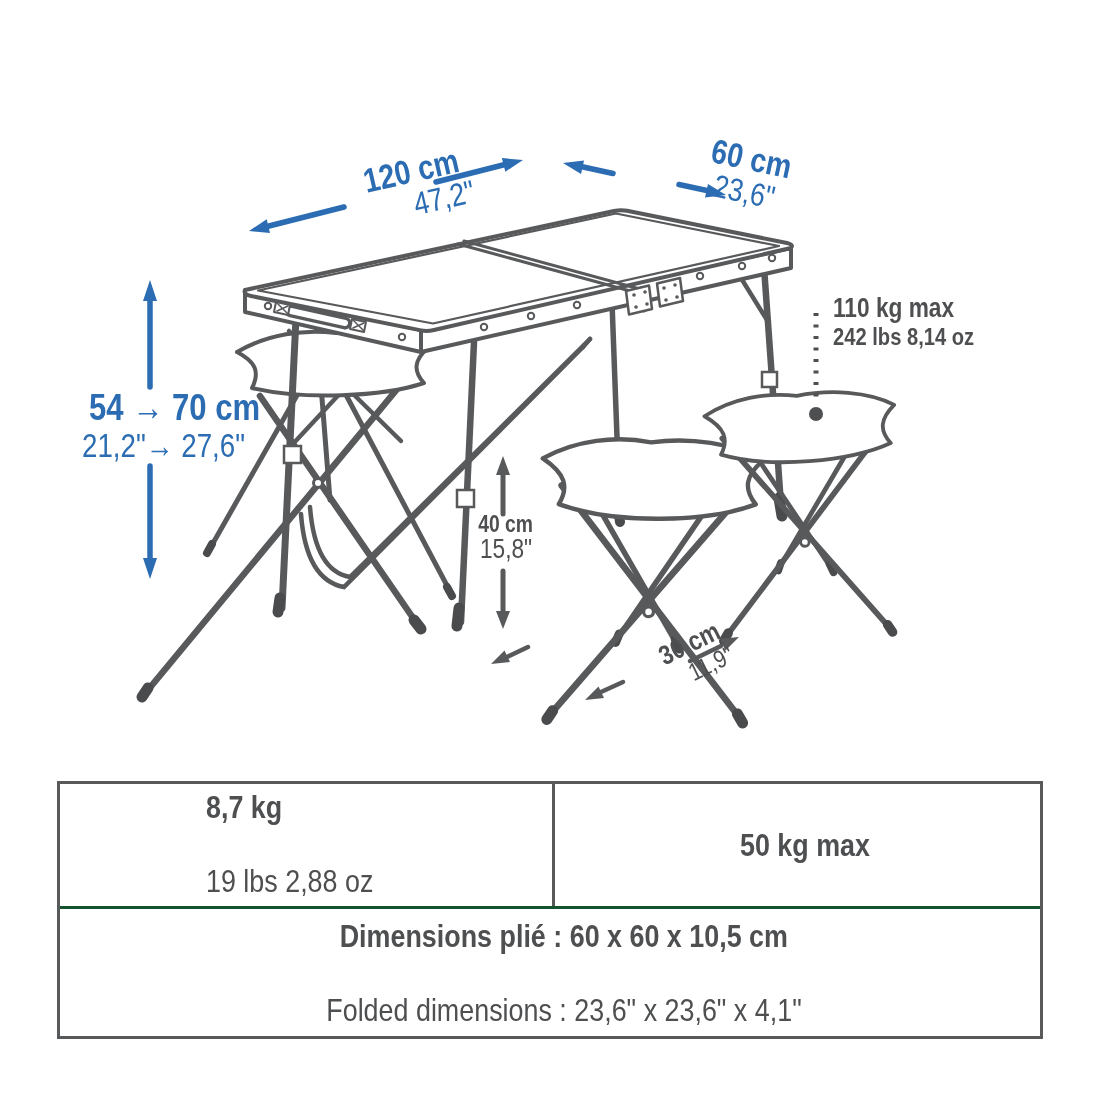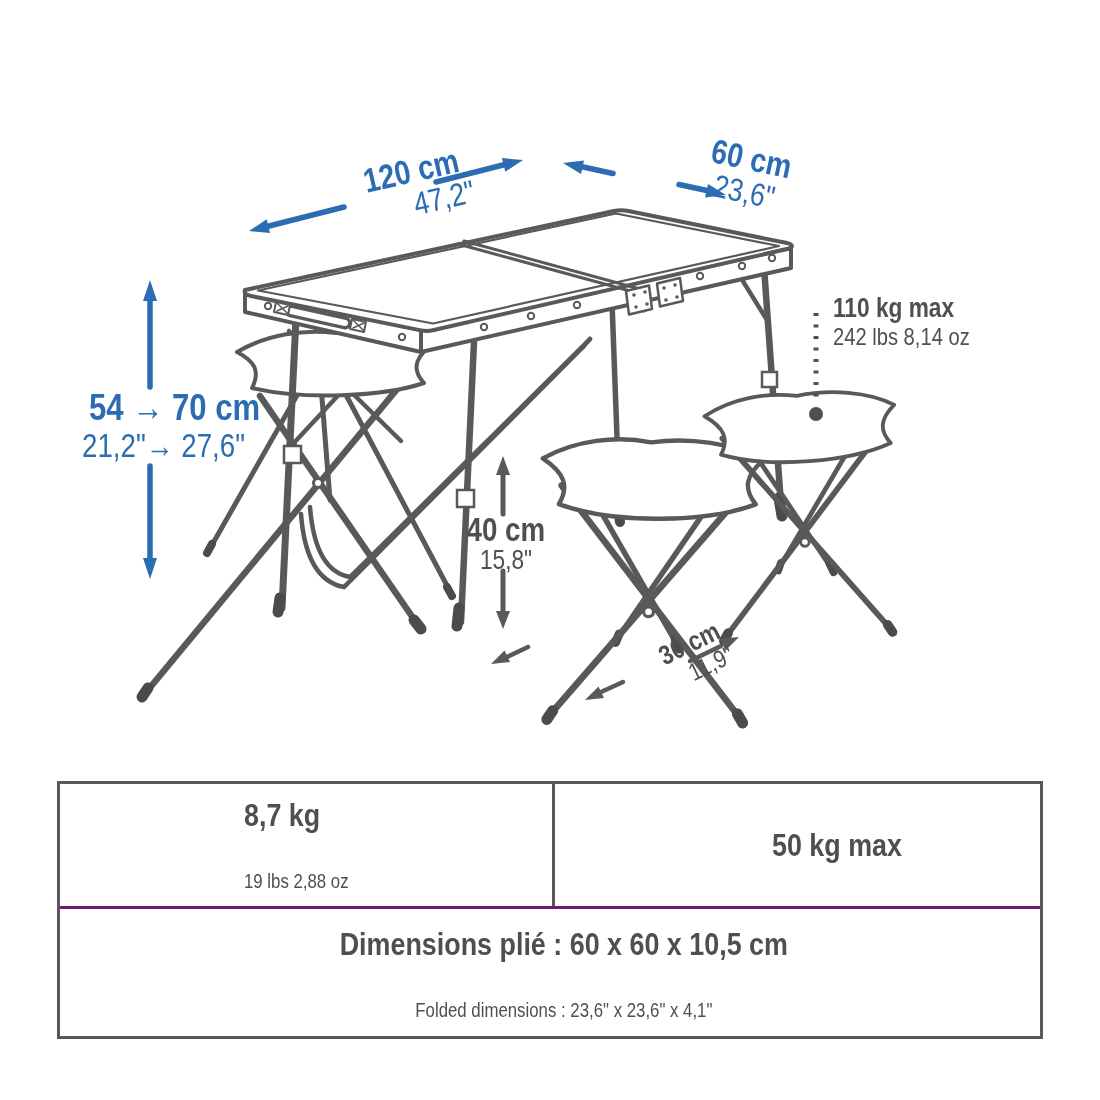--- a/index.html
+++ b/index.html
@@ -14,27 +14,27 @@
   .gray { color:#4e4f51; }
   .m  { font-weight:bold; }
   .cndC { display:inline-block; transform:scaleX(0.84); transform-origin:50% 50%; }
   .cndL { display:inline-block; transform:scaleX(0.84); transform-origin:0 50%; }
   .ctr { text-align:center; }
 
   .spec-table {
     position:absolute; left:57px; top:781px; width:986px; height:258px;
     border:3px solid #58595b; box-sizing:border-box; background:#fff;
   }
-  .spec-row1 { display:flex; height:122px; border-bottom:3px solid #701a75;gap:32px; }
+  .spec-row1 { display:flex; height:122px; border-bottom:3px solid #14532d; }
   .spec-cell { flex:0 0 auto; display:flex; align-items:center; justify-content:center; box-sizing:border-box; }
   .cell-a { width:495px; border-right:3px solid #58595b; }
   .cell-b { width:525px; }
   .spec-row2 { height:130px; display:flex; align-items:center; justify-content:center; text-align:center;padding-left:28px; }
   .spec-metric { font-weight:bold; font-size:32px; color:#4e4f51; line-height:1.15; }
-  .spec-imperial { font-size:20px; color:#4e4f51; line-height:1.2;margin-top:36px; }
+  .spec-imperial { font-size:32px; color:#4e4f51; line-height:1.2;margin-top:36px; }
   .inner-left { text-align:left; }
 </style>
 </head>
 <body>
 
 <div class="stage">
 
   <svg width="1100" height="778" viewBox="0 0 1100 778">
     <defs>
       <g id="stool" stroke="#58595b" fill="none" stroke-linecap="round">
@@ -180,25 +180,25 @@
     <div style="font-size:32px;"><span class="cndC">23,6"</span></div>
   </div>
 
   <div class="dim blue" style="left:82px; top:389px;">
     <div style="font-size:37px;margin-left:7px;"><span class="cndL m">54 → 70 cm</span></div>
     <div style="font-size:33px; margin-top:2px;"><span class="cndL">21,2"→ 27,6"</span></div>
   </div>
 
   <div class="dim gray" style="left:833px; top:295px;">
     <div style="font-size:27px;"><span class="cndL m">110 kg max</span></div>
-    <div style="font-size:24px; margin-top:2px;"><span class="cndL">242 lbs 8,14 oz</span></div>
+    <div style="font-size:24px; margin-top:2px;font-weight:bold;"><span class="cndL">242 lbs 8,14 oz</span></div>
   </div>
 
   <div class="dim gray ctr" style="left:446px; top:513px; width:120px;">
-    <div style="font-size:33px;"><span class="cndC m">40 cm</span></div>
+    <div style="font-size:23px;"><span class="cndC m">40 cm</span></div>
     <div style="font-size:27px;"><span class="cndC">15,8"</span></div>
   </div>
 
   <div class="dim gray ctr" style="left:628px; top:629px; width:135px; transform:rotate(-26deg);">
     <div style="font-size:27px;"><span class="cndC m">30 cm</span></div>
     <div style="font-size:25px; transform:translateX(10px);"><span class="cndC">11,9"</span></div>
   </div>
 
   <div class="spec-table">
     <div class="spec-row1">

